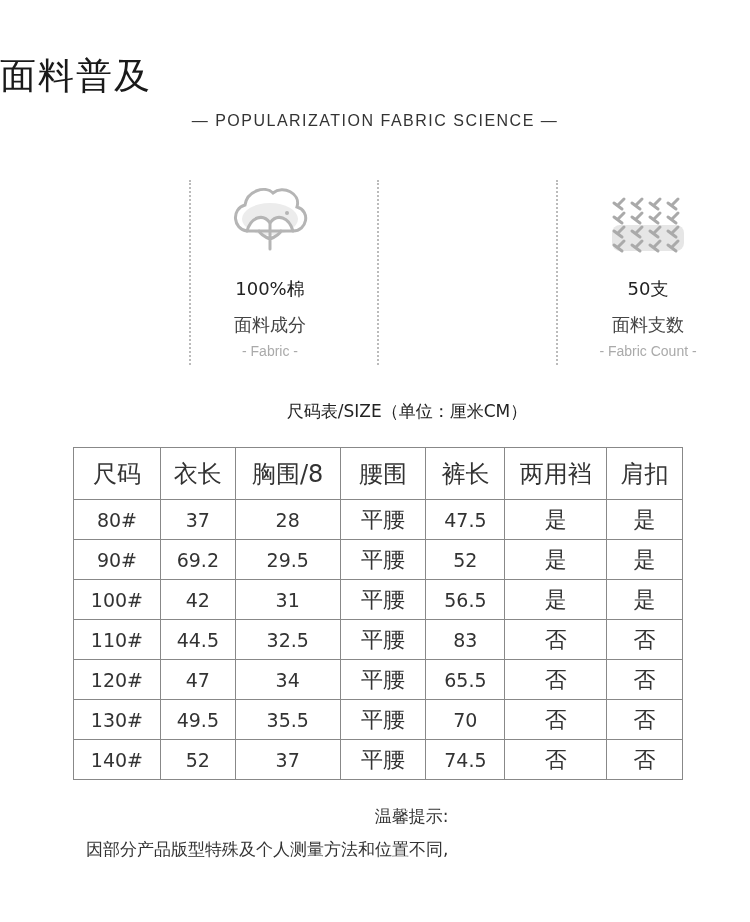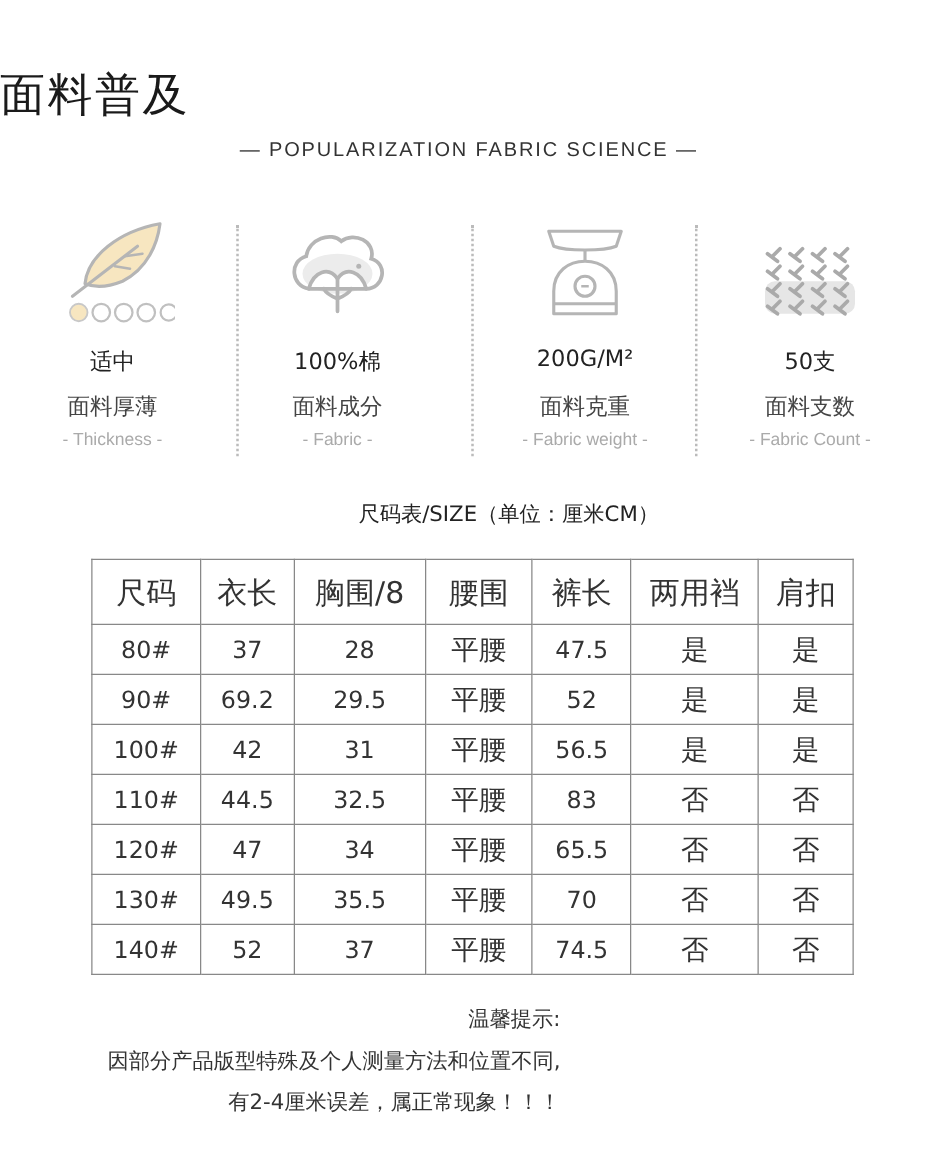--- a/index.html
+++ b/index.html
@@ -28,72 +28,40 @@
   .notes { position: absolute; top: 800px; left: 86px; font-size: 17px; color: #333; line-height: 33px; text-align: right; }
 </style>
 </head>
 <body>
 
 <div class="title">面料普及</div>
 <div class="subtitle">— POPULARIZATION FABRIC SCIENCE —</div>
 
 <div class="features">
 
-  <div class="feature" style="left:0;">
-    <div class="icon" style="top:0;">
-      <svg width="100" height="90" viewBox="0 0 100 90">
-        <path d="M28 52 C 30 30, 55 10, 88 4 C 86 20, 78 40, 58 50 C 48 54, 38 56, 28 52 Z" fill="#f7e6c0" stroke="#b5b5b5" stroke-width="2.5" stroke-linejoin="round"></path>
-        <path d="M18 62 L 70 22" stroke="#b5b5b5" stroke-width="2.5" stroke-linecap="round"></path>
-        <path d="M60 30 L 74 28 M52 38 L 64 40" stroke="#b5b5b5" stroke-width="2" stroke-linecap="round"></path>
-        <circle cx="23" cy="75" r="7" fill="#f7e6c0" stroke="#c8c8c8" stroke-width="1.5"></circle>
-        <circle cx="41" cy="75" r="7" fill="#fff" stroke="#c0c0c0" stroke-width="1.8"></circle>
-        <circle cx="59" cy="75" r="7" fill="#fff" stroke="#c0c0c0" stroke-width="1.8"></circle>
-        <circle cx="77" cy="75" r="7" fill="#fff" stroke="#c0c0c0" stroke-width="1.8"></circle>
-        <circle cx="95" cy="75" r="6.5" fill="#fff" stroke="#c0c0c0" stroke-width="1.8"></circle>
-      </svg>
-    </div>
-    <div class="value">适中</div>
-    <div class="label">面料厚薄</div>
-    <div class="en">- Thickness -</div>
-  </div>
 
   <div class="divider" style="left:189px;"></div>
 
   <div class="feature" style="left:180px;">
     <div class="icon" style="top:8px;">
       <svg width="90" height="80" viewBox="0 0 90 80">
         <ellipse cx="45" cy="36" rx="28" ry="16" fill="#ececec"></ellipse>
         <path d="M22 48 C 8 46, 6 26, 20 22 C 22 8, 40 2, 48 10 C 58 2, 76 10, 72 24 C 86 28, 82 48, 68 48" fill="none" stroke="#b5b5b5" stroke-width="3" stroke-linecap="round"></path>
         <path d="M22 48 C 26 34, 38 30, 45 40 C 52 30, 64 34, 68 48 Z" fill="#fff" stroke="#b5b5b5" stroke-width="3" stroke-linejoin="round"></path>
         <path d="M45 40 L 45 66 M45 56 C 40 54, 36 52, 34 48 M45 56 C 50 54, 54 52, 56 48" stroke="#b5b5b5" stroke-width="3" fill="none" stroke-linecap="round"></path>
         <circle cx="62" cy="30" r="2" fill="#b5b5b5"></circle>
       </svg>
     </div>
     <div class="value">100%棉</div>
     <div class="label">面料成分</div>
     <div class="en">- Fabric -</div>
   </div>
 
   <div class="divider" style="left:377px;"></div>
 
-  <div class="feature" style="left:378px;">
-    <div class="icon" style="top:6px;">
-      <svg width="70" height="80" viewBox="0 0 70 80">
-        <path d="M6 4 L 64 4 L 60 16 C 50 20, 20 20, 10 16 Z" fill="none" stroke="#b5b5b5" stroke-width="2.5" stroke-linejoin="round"></path>
-        <line x1="35" y1="19" x2="35" y2="28" stroke="#b5b5b5" stroke-width="2.5"></line>
-        <path d="M10 70 L 10 52 C 10 36, 22 28, 35 28 C 48 28, 60 36, 60 52 L 60 70 Z" fill="none" stroke="#b5b5b5" stroke-width="2.5" stroke-linejoin="round"></path>
-        <line x1="10" y1="62" x2="60" y2="62" stroke="#b5b5b5" stroke-width="2.5"></line>
-        <circle cx="35" cy="48" r="8" fill="none" stroke="#b5b5b5" stroke-width="2.5"></circle>
-        <line x1="32" y1="48" x2="38" y2="48" stroke="#b5b5b5" stroke-width="2"></line>
-      </svg>
-    </div>
-    <div class="value">200G/M²</div>
-    <div class="label">面料克重</div>
-    <div class="en">- Fabric weight -</div>
-  </div>
 
   <div class="divider" style="left:556px;"></div>
 
   <div class="feature" style="left:558px;">
     <div class="icon" style="top:20px;">
       <svg width="76" height="60" viewBox="0 0 76 60">
         <rect x="2" y="30" width="72" height="26" rx="8" fill="#e6e6e6"></rect>
         <g stroke="#aaaaaa" stroke-width="3" stroke-linecap="round">
           <path d="M4 8 l8 6 M22 8 l8 6 M40 8 l8 6 M58 8 l8 6"></path>
           <path d="M14 4 l-6 6 M32 4 l-6 6 M50 4 l-6 6 M68 4 l-6 6"></path>
@@ -198,14 +166,13 @@
       <td>74.5</td>
       <td class="cjk">否</td>
       <td class="cjk">否</td>
     </tr>
   </tbody>
 </table>
 
 <div class="notes">
   <div>温馨提示:</div>
   <div>因部分产品版型特殊及个人测量方法和位置不同,</div>
-  <div>有2-4厘米误差，属正常现象！！！</div>
 </div>
 
 </body></html>

